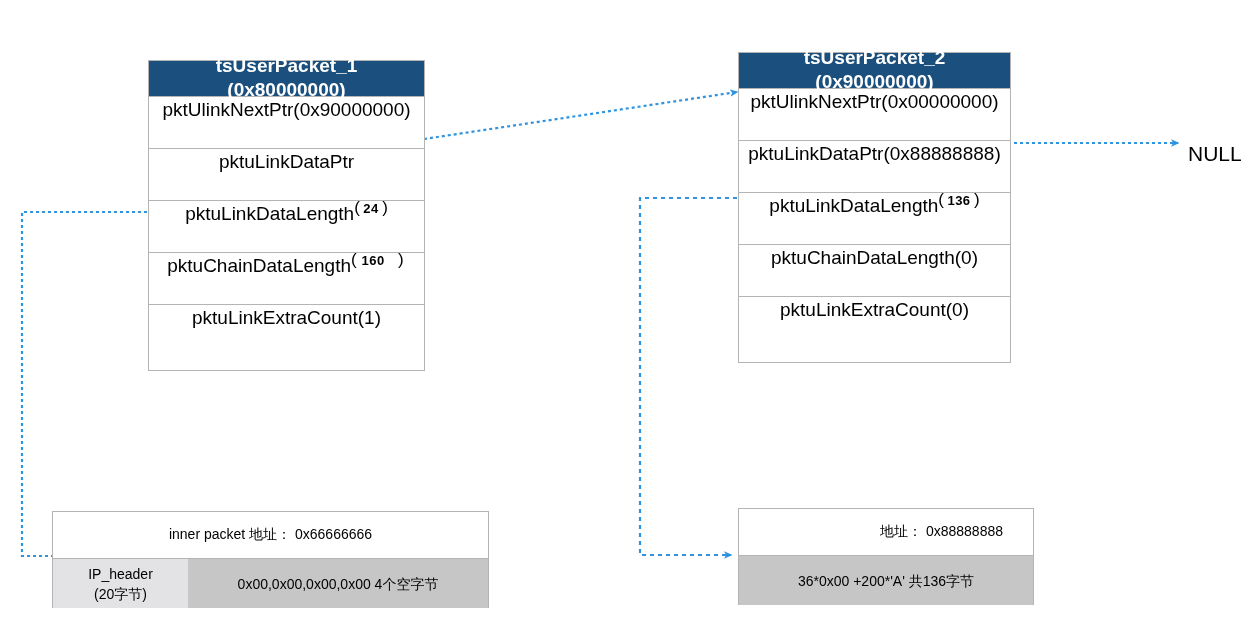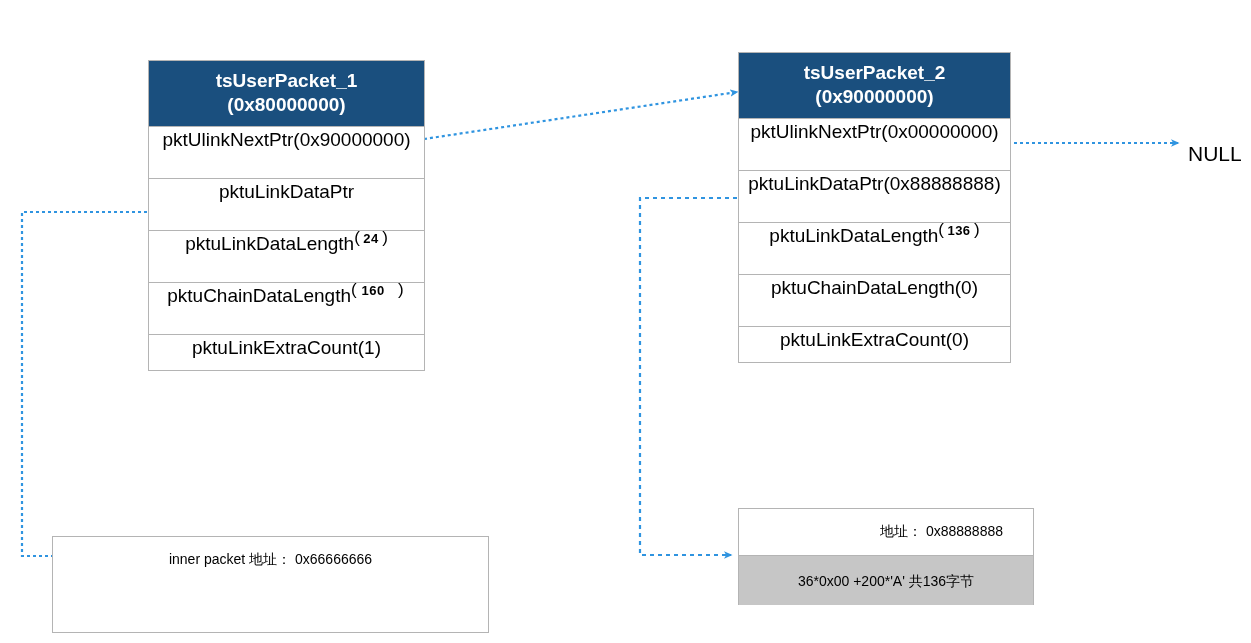--- a/index.html
+++ b/index.html
@@ -37,21 +37,21 @@
   }
   .struct-header {
     background: #1A4F7E;
     color: #ffffff;
     font-weight: bold;
     font-size: 19px;
     line-height: 24px;
     text-align: center;
     padding: 2px 0 3px 0;
     box-sizing: border-box;
-    height: 65px;
+    height: 35px;
     display: flex;
     flex-direction: column;
     justify-content: center;
   }
   .struct-row {
     border-top: 1px solid #b4b4b4;
     text-align: center;
     font-size: 19px;
     line-height: 25px;
     height: 52px;
@@ -201,22 +201,31 @@
     </div>
 
     <div class="struct-row">
       <span class="fname">pktuLinkExtraCount</span>
       <span class="fval">(0)</span>
     </div>
   </div>
 
   <div class="null-label" style="left:1188px; top:142px;">NULL</div>
 
-  <div class="buffer" style="left:52px; top:536px; width:437px; height:97px;">
+  <div class="buffer" style="left:52px; top:511px; width:437px; height:97px;">
     <div class="buf-addr">inner packet 地址： 0x66666666</div>
+    <div class="buf-body" style="height:50px;">
+      <div class="buf-cell cell-light" style="width:135px;">
+        <span>IP_header</span>
+        <span>(20字节)</span>
+      </div>
+      <div class="buf-cell cell-dark" style="flex:1;">
+        <span>0x00,0x00,0x00,0x00 4个空字节</span>
+      </div>
+    </div>
   </div>
 
   <div class="buffer" style="left:738px; top:508px; width:296px; height:97px;">
     <div class="buf-addr right-align">地址： 0x88888888</div>
     <div class="buf-body" style="height:50px;">
       <div class="buf-cell cell-dark" style="flex:1;">
         <span>36*0x00 +200*'A' 共136字节</span>
       </div>
     </div>
   </div>

